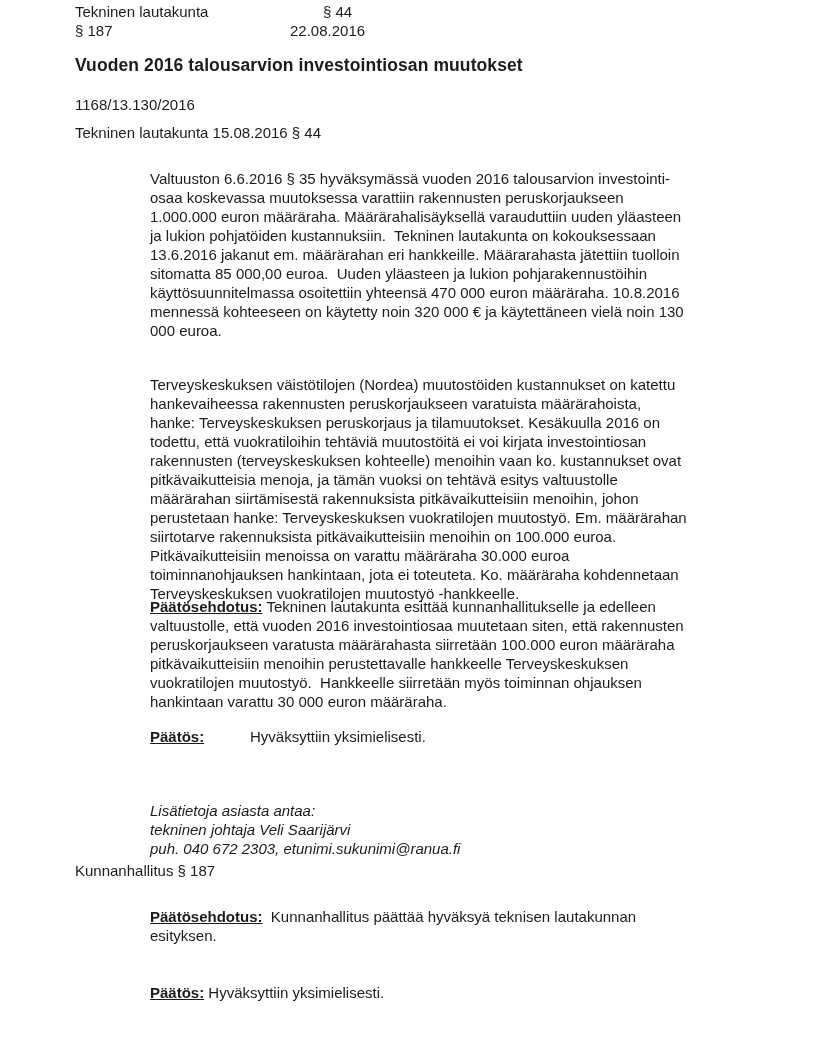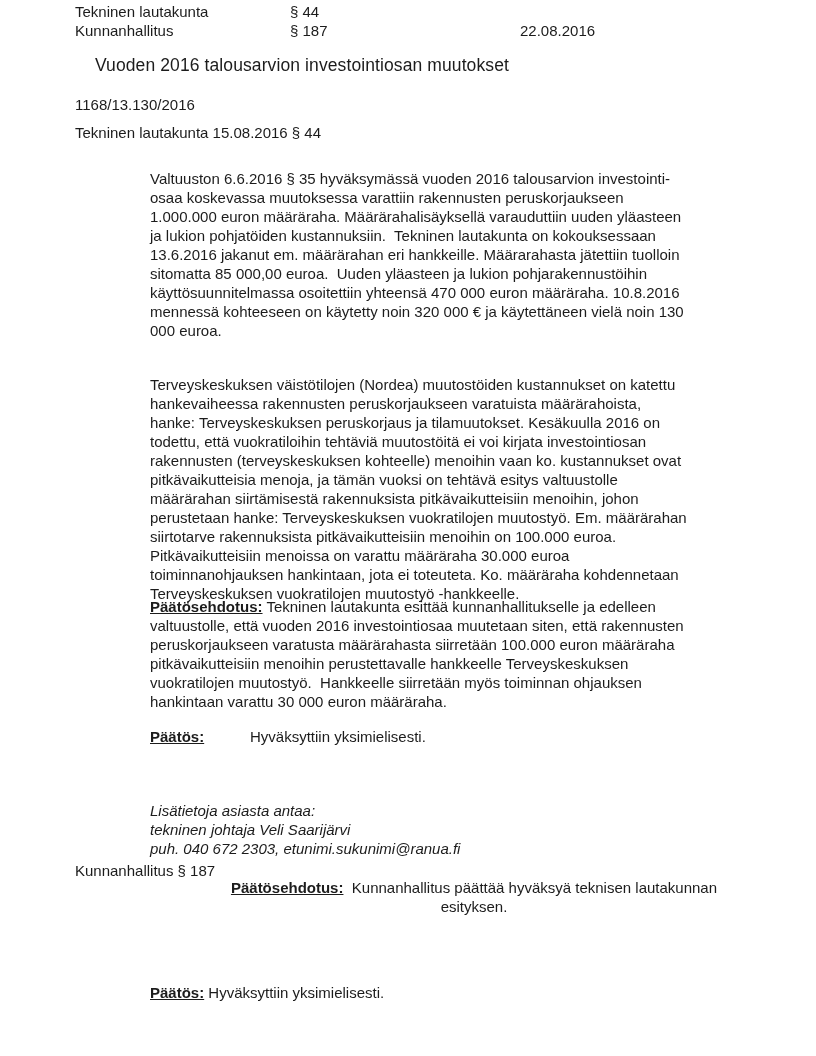--- a/index.html
+++ b/index.html
@@ -26,24 +26,23 @@
   .pre { white-space: pre-wrap; }
   .header-row {
     left: 75px;
     display: grid;
     grid-template-columns: 215px 230px auto;
     width: 640px;
   }
   .doc-title {
     left: 75px;
     font-size: 17.5px;
-    font-weight: normal;
+    font-weight: bold;
     line-height: 21px;
     letter-spacing: 0.1px;
-    margin-left: 20px;
   }
   .body-block {
     left: 150px;
     width: 648px;
   }
   .label {
     font-weight: bold;
     text-decoration: underline;
   }
   .label-cell {
@@ -51,26 +50,25 @@
     width: 100px;
     vertical-align: top;
   }
   .decision-line { display: flex; }
 </style>
 </head>
 <body>
 
 <div class="page">
 
-  <div class="abs header-row" style="top: 2px;">
+  <div class="abs header-row" style="top: 2px; gap: 33px;">
     <span>Tekninen lautakunta</span>
     <span>§ 44</span>
   </div>
   <div class="abs header-row" style="top: 21px;">
-    <span>Kunnanhallitus</span>
     <span>§ 187</span>
     <span>22.08.2016</span>
   </div>
 
   <div class="abs doc-title" style="top: 55px;">Vuoden 2016 talousarvion investointiosan muutokset</div>
 
   <div class="abs" style="left: 75px; top: 95px;">1168/13.130/2016</div>
 
   <div class="abs" style="left: 75px; top: 123px;">Tekninen lautakunta 15.08.2016 § 44</div>
 
@@ -108,18 +106,18 @@
     <span class="label-cell"><span class="label">Päätös:</span></span>
     <span>Hyväksyttiin yksimielisesti.</span>
   </div>
 
   <div class="abs body-block pre" style="top: 801px; font-style: italic;">Lisätietoja asiasta antaa:
 tekninen johtaja Veli Saarijärvi
 puh. 040 672 2303, etunimi.sukunimi@ranua.fi</div>
 
   <div class="abs" style="left: 75px; top: 861px;">Kunnanhallitus § 187</div>
 
-  <div class="abs body-block" style="top: 878px; text-align: center;"><span class="label">Päätösehdotus:</span><span class="pre">  Kunnanhallitus päättää hyväksyä teknisen lautakunnan
+  <div class="abs body-block" style="top: 907px;"><span class="label">Päätösehdotus:</span><span class="pre">  Kunnanhallitus päättää hyväksyä teknisen lautakunnan
 esityksen.</span></div>
 
   <div class="abs body-block" style="top: 951px; margin-top: 32px;"><span class="label">Päätös:</span><span class="pre"> Hyväksyttiin yksimielisesti.</span></div>
 
 </div>
 
 </body></html>

